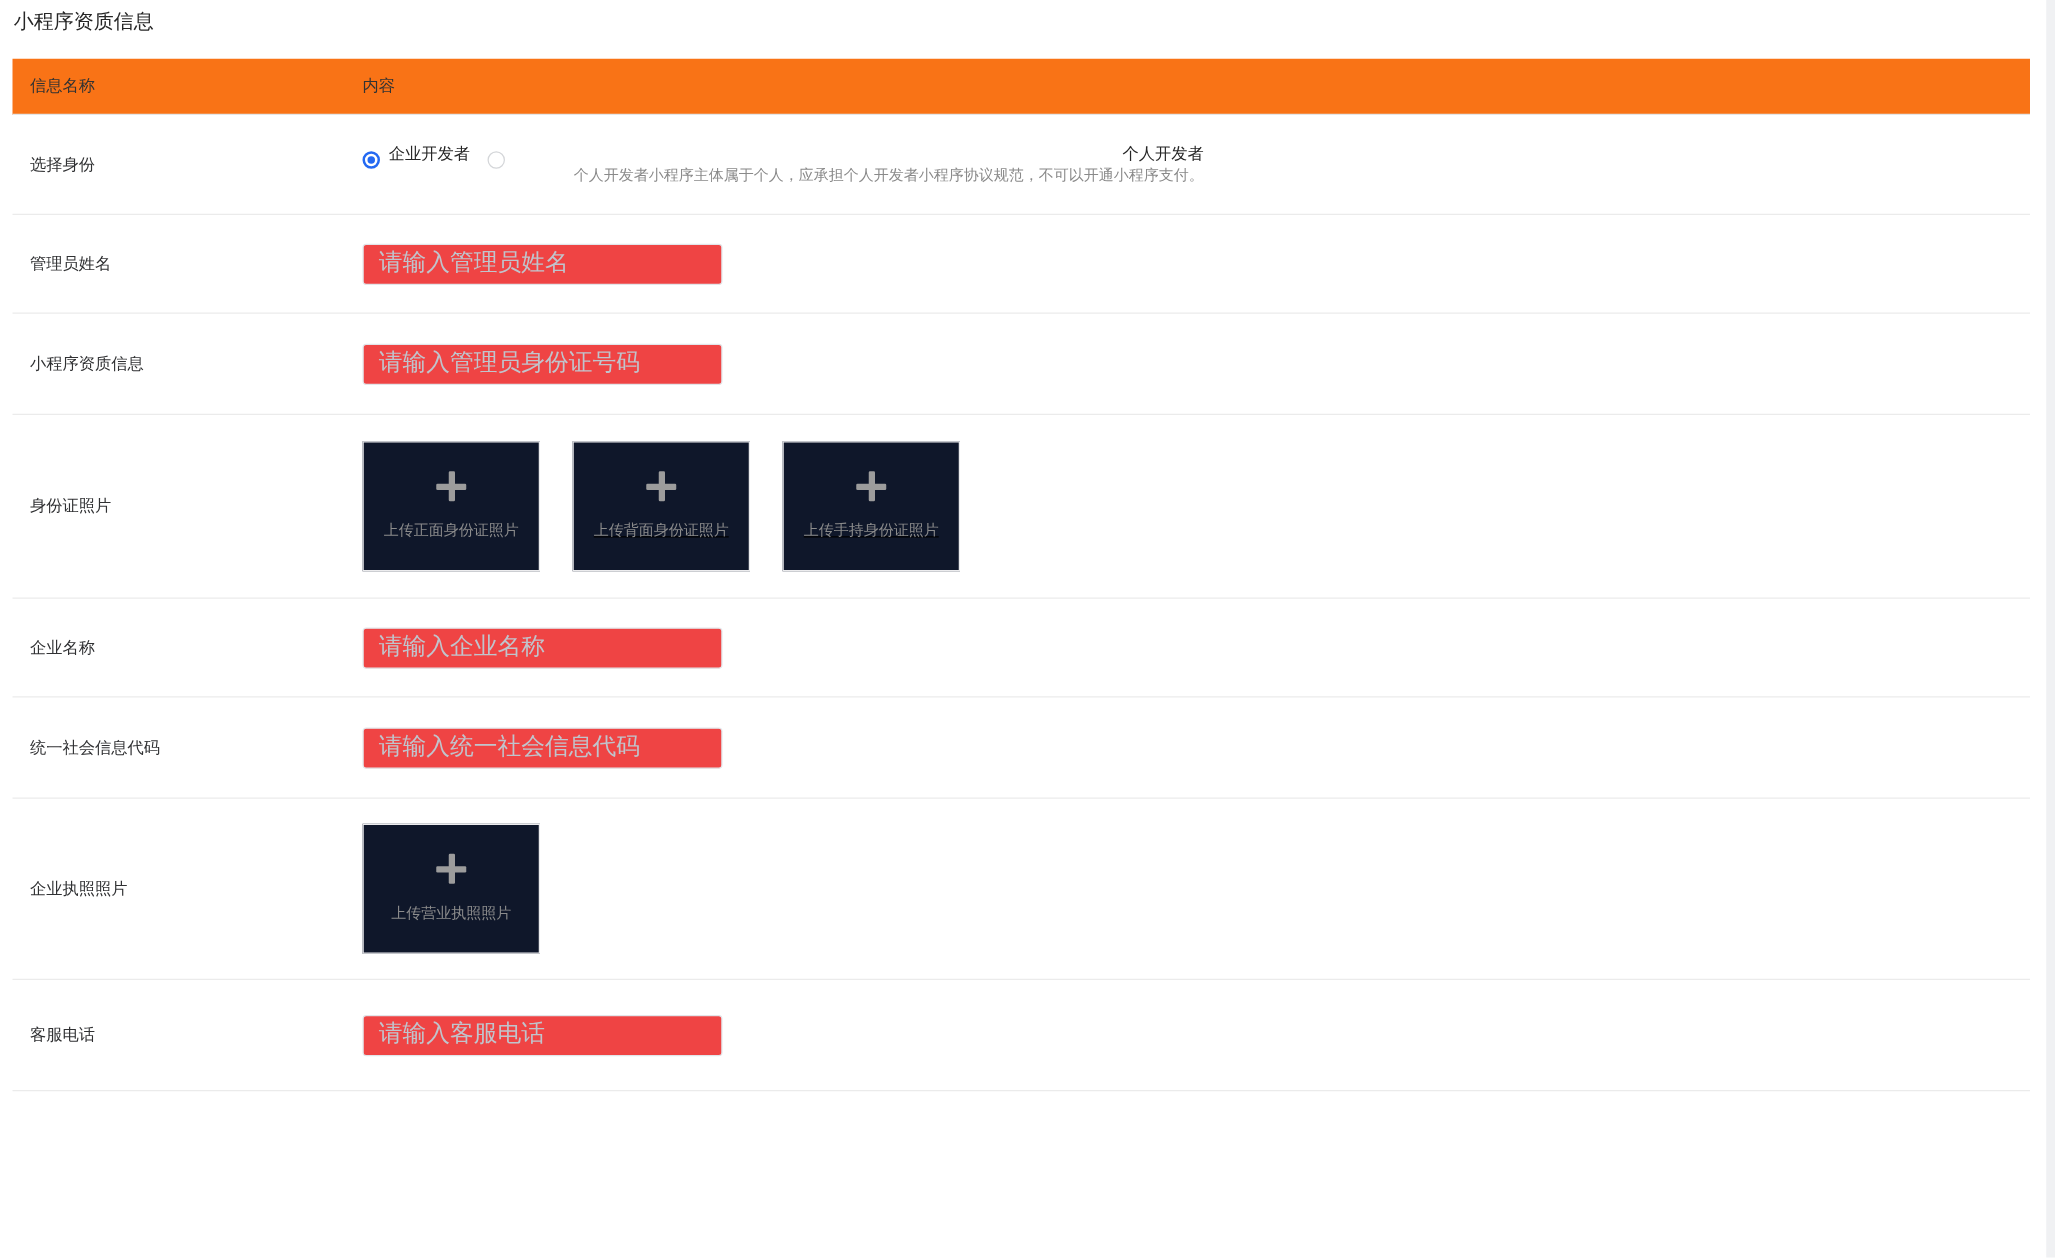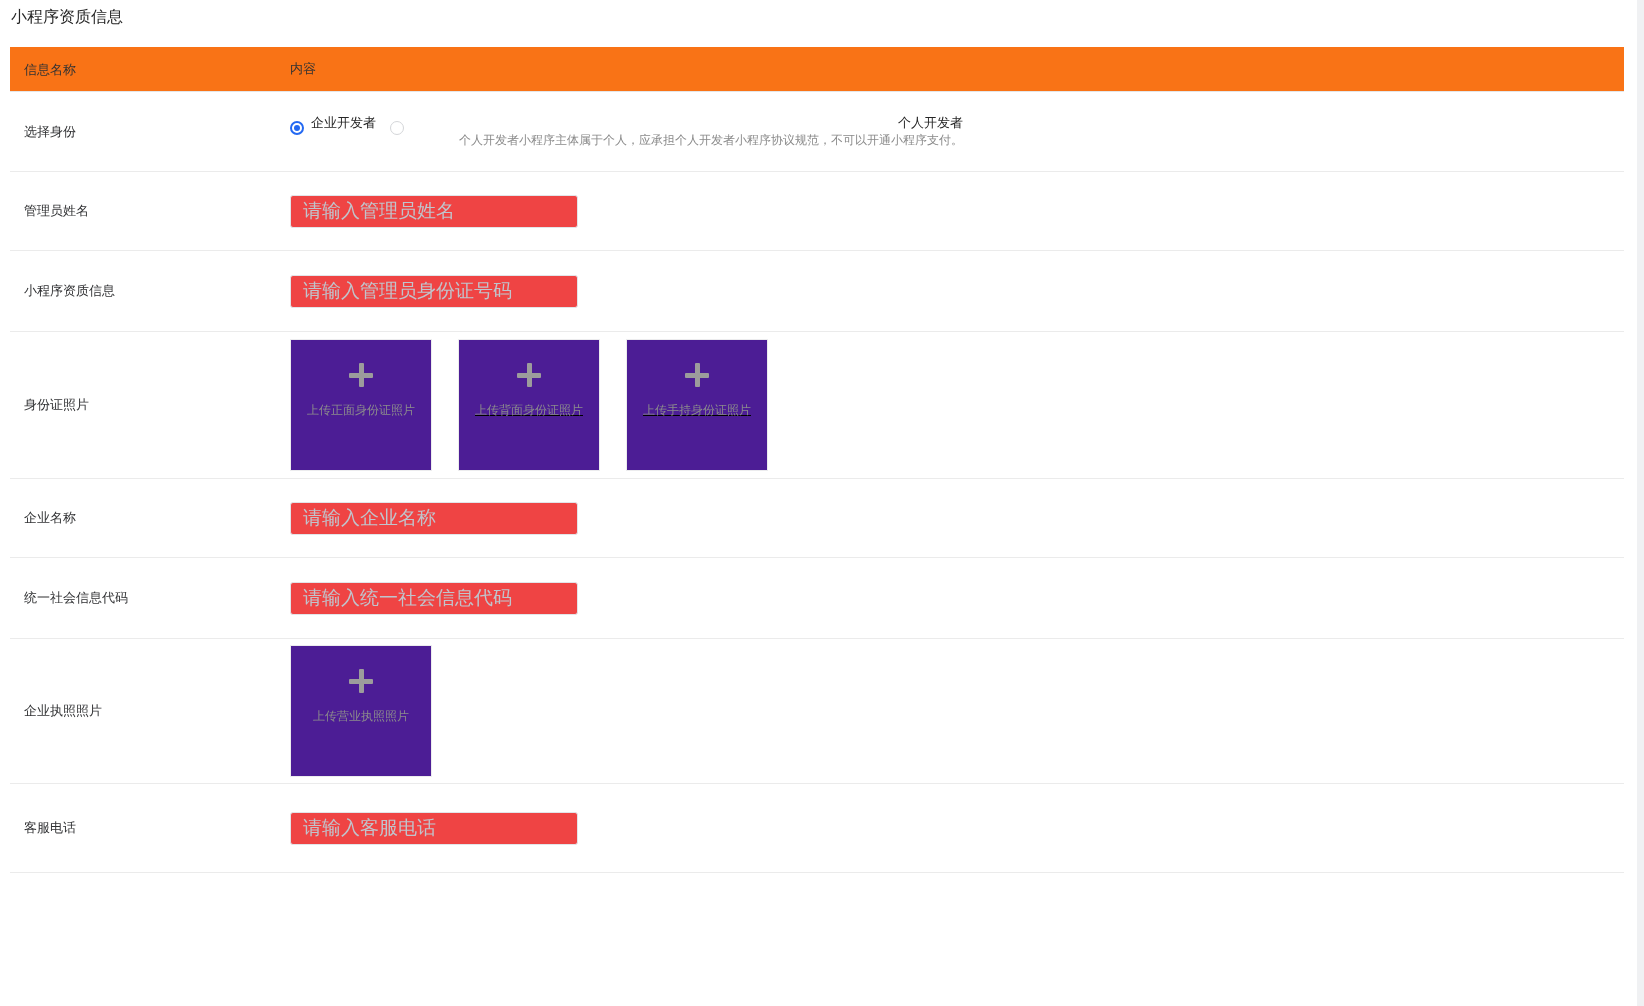--- a/index.html
+++ b/index.html
@@ -42,21 +42,21 @@
   .radio-circle.unchecked { border:1px solid #d4d6d9; background:#fff; }
   .radio-circle.checked { border:2px solid #2469f2; background:#fff; position:relative; }
   .radio-circle.checked::after { content:""; position:absolute; left:2px; top:2px;
     width:6px; height:6px; border-radius:50%; background:#2469f2; }
   .radio-texts { margin-left:7px; }
   .radio-title { font-size:13px; color:#262626; line-height:17px; }
   .radio-desc { font-size:12px; color:#8a8a8a; line-height:17px; margin-top:1px; }
 
   
   .upload-list { display:flex; }
-  .upload-box { width:142px; height:132px; background:#4c1d95; border:1px solid #ececee;
+  .upload-box { width:142px; height:104px; background:#0f172a; border:1px solid #ececee;
     display:flex; flex-direction:column; align-items:center; cursor:pointer; }
   .upload-box + .upload-box { margin-left:26px;text-decoration:underline; }
   .plus-icon { position:relative; width:24px; height:24px; margin-top:23px; }
   .plus-icon::before { content:""; position:absolute; left:0; top:10px; width:24px; height:5px;
     background:#9c9c9c; border-radius:1px; }
   .plus-icon::after { content:""; position:absolute; left:10px; top:0; width:5px; height:24px;
     background:#9c9c9c; border-radius:1px; }
   .upload-label { margin-top:15px; font-size:12px; color:#8c8c8c; }
 
   

